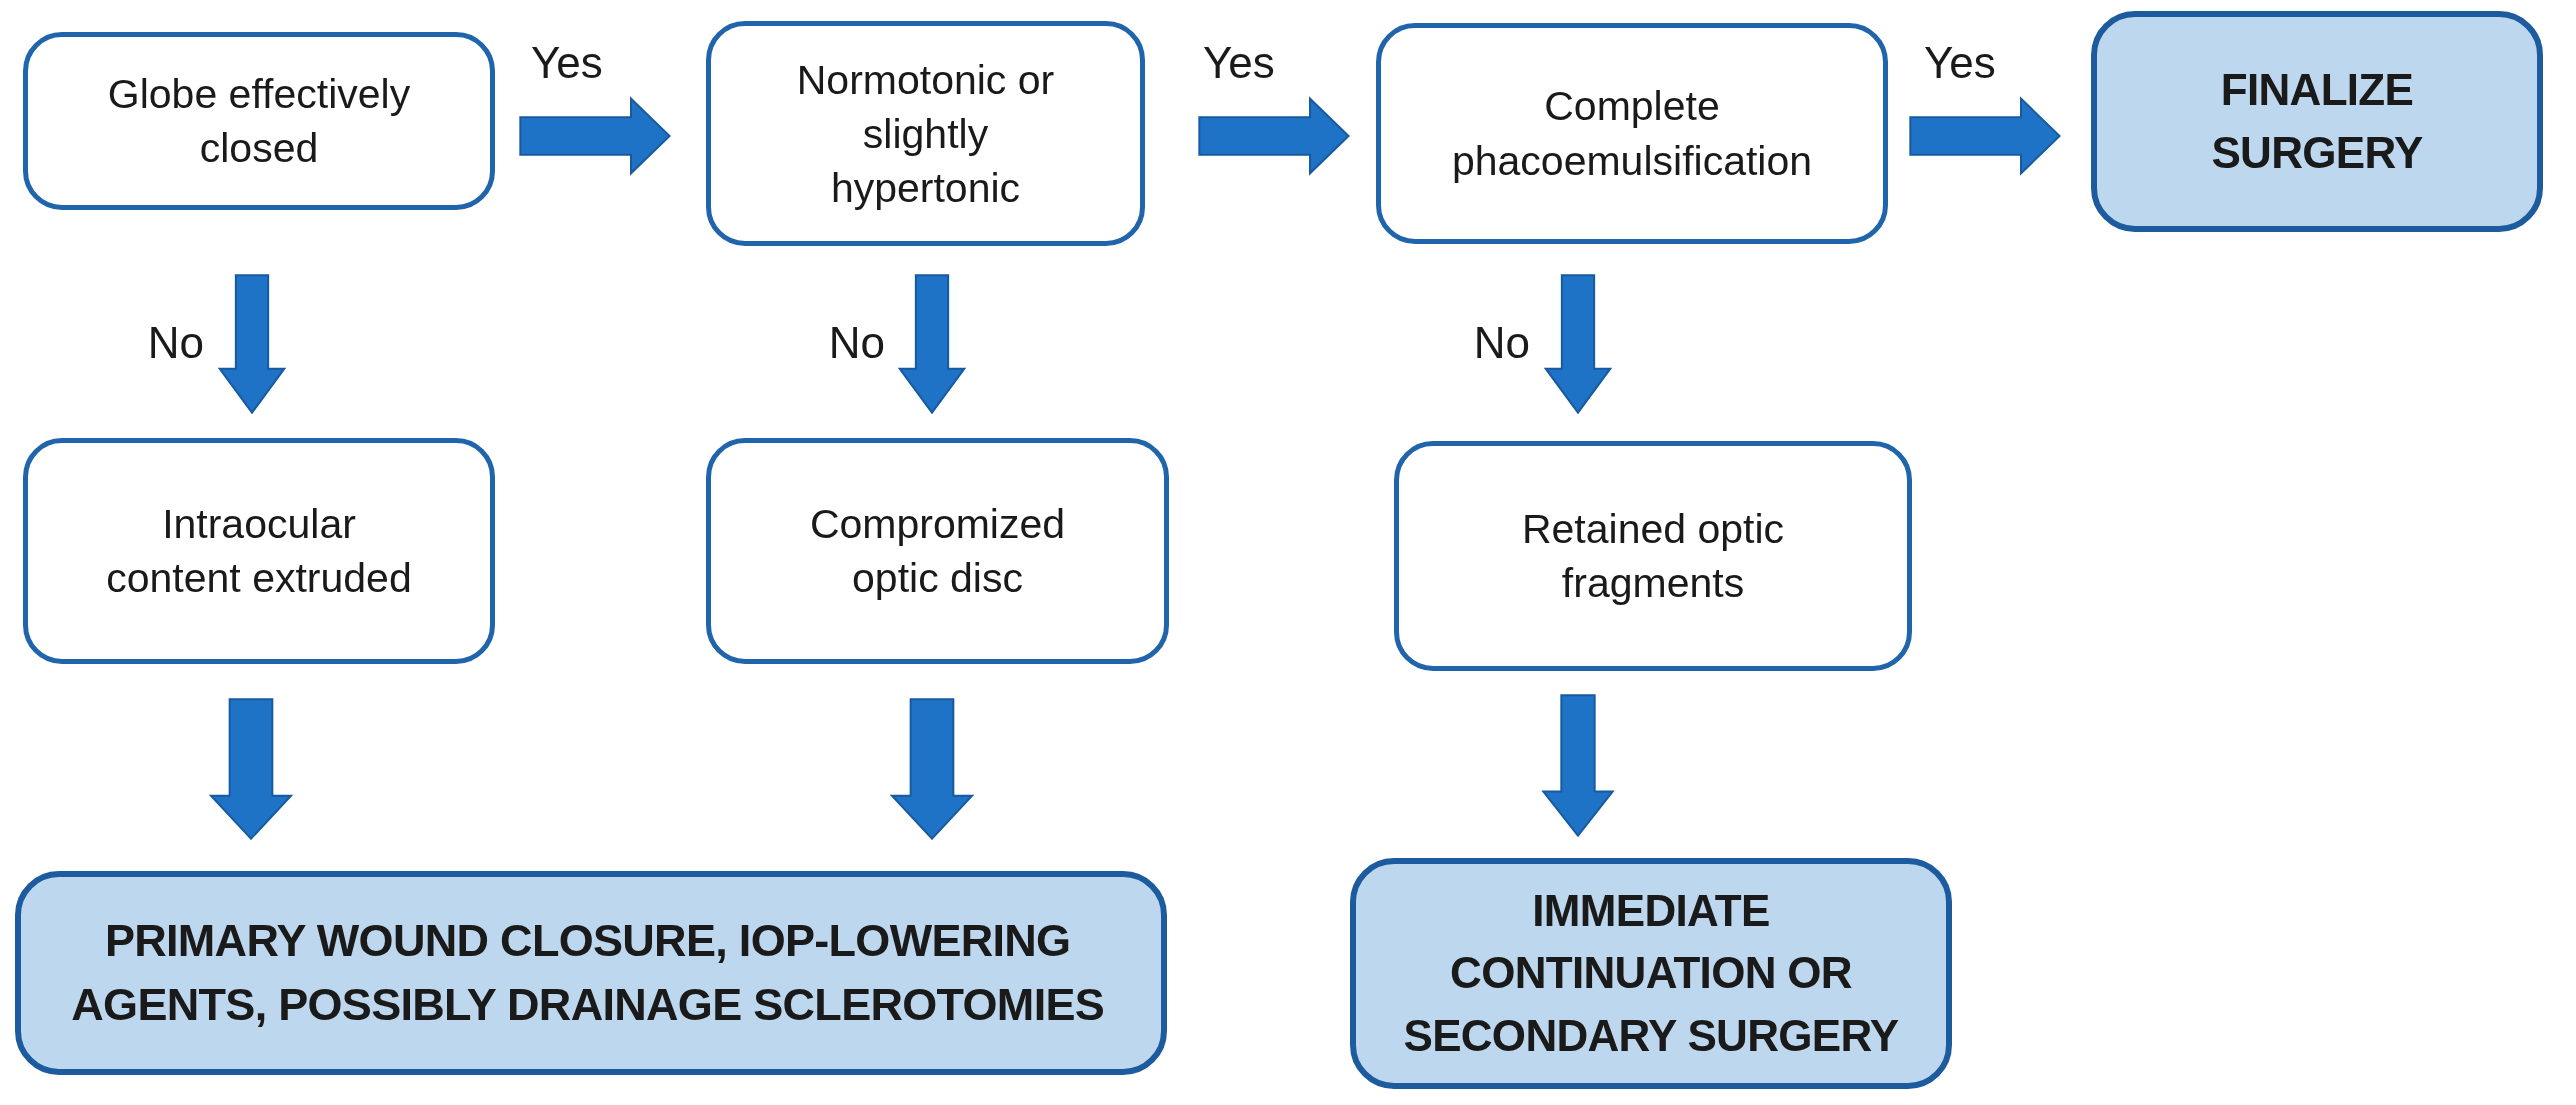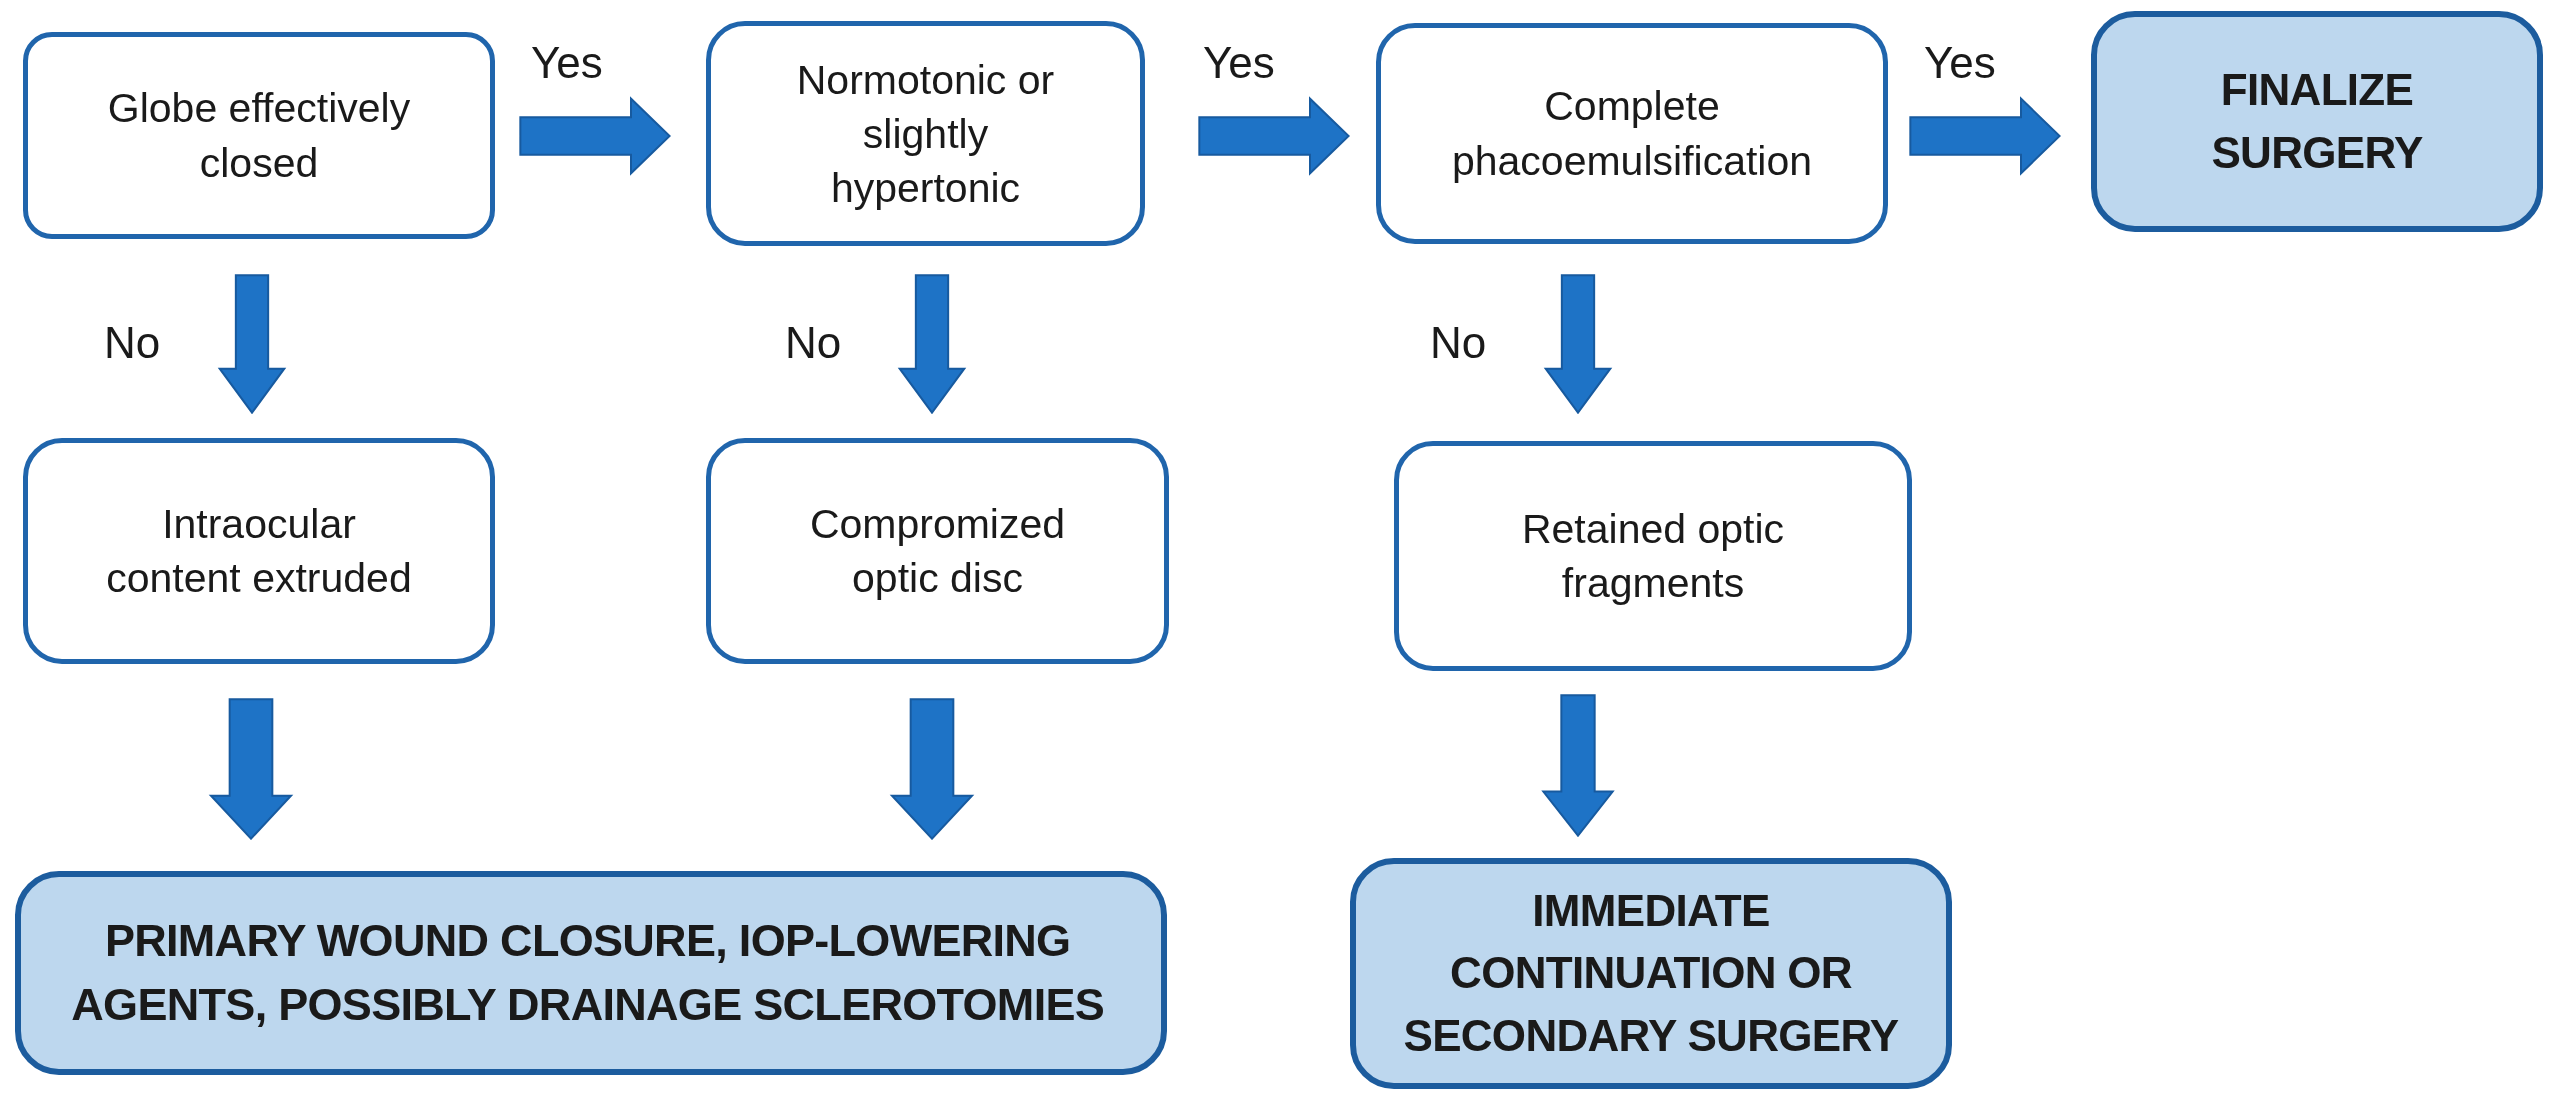--- a/index.html
+++ b/index.html
@@ -38,36 +38,36 @@
     border-radius:44px;
     font-weight:bold;
     letter-spacing:-0.7px;
     line-height:1.42;
   }
   .edge-label{
     position:absolute;
     font-size:44px;line-height:1.1;
     color:var(--text);
   }
-  .edge-label.no{text-align:left;}
+  .edge-label.no{text-align:right;}
   .arrow{position:absolute;}
   .arrow svg{display:block;width:100%;height:100%;}
   .arrow polygon{
     fill:var(--arrow-fill);
     stroke:var(--arrow-stroke);
     stroke-width:3;
     stroke-linejoin:miter;
   }
 </style>
 </head>
 <body>
 
 <div class="canvas">
 
-  <div class="node" style="left:23px;top:32px;width:472px;height:207px;border-radius:29px;">Globe effectively
+  <div class="node" style="left:23px;top:32px;width:472px;height:178px;">Globe effectively
 closed</div>
 
   <div class="node" style="left:706px;top:21.4px;width:439px;height:225px;">Normotonic or
 slightly
 hypertonic</div>
 
   <div class="node" style="left:1376px;top:23px;width:512px;height:221px;">Complete
 phacoemulsification</div>
 
   <div class="node filled" style="left:2091px;top:11px;width:452px;height:221px;font-size:44px;">FINALIZE

